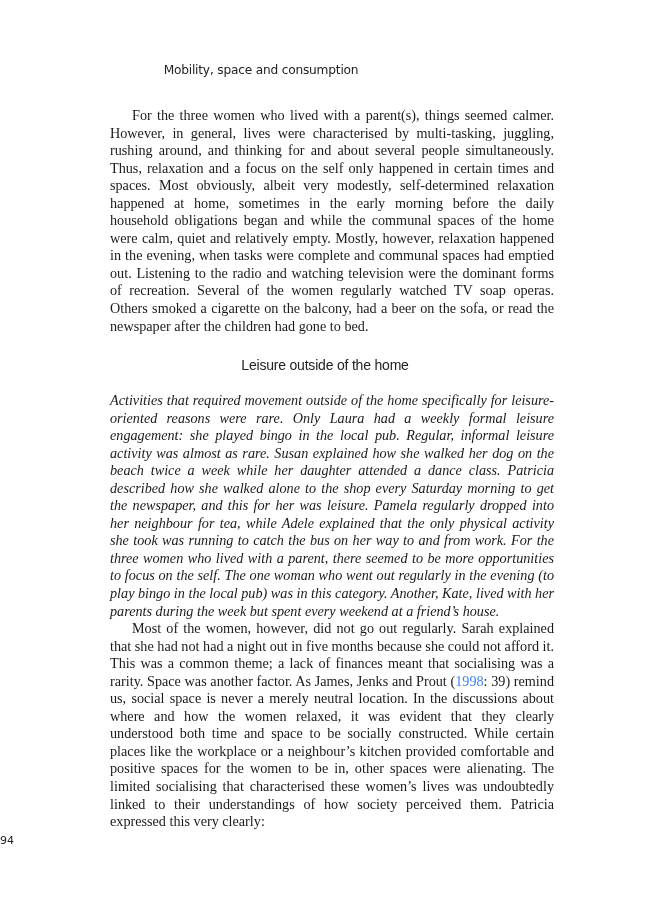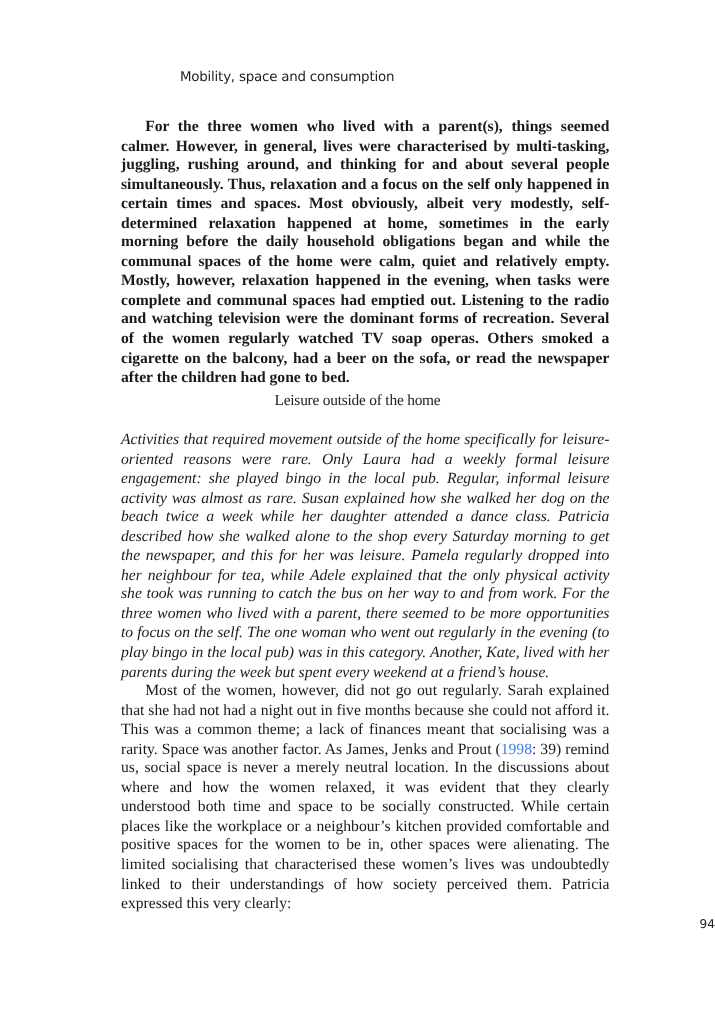--- a/index.html
+++ b/index.html
@@ -10,29 +10,29 @@
     font-family: "DejaVu Sans", sans-serif; font-size: 12.2px; color: #222; letter-spacing: -0.2px;
   }
   .body-text {
     position: absolute; left: 110px; width: 444px;
     font-family: "Liberation Serif", serif; font-size: 14.2px; line-height: 17.55px;
     color: #1a1a1a; text-align: justify; hyphens: manual;
   }
   .body-text p { margin: 0; }
   .indent { text-indent: 22px; }
   .noindent { text-indent: 0; font-style: italic; }
-  .block1 { top: 107px; font-weight: bold; }
+  .block1 { top: 107px; }
   .heading {
     position: absolute; left: 0; width: 650px; top: 357px; text-align: center;
-    font-family: Liberation Serif, serif; font-size: 14px; color: #222; letter-spacing: -0.2px;
+    font-family: Liberation Sans, sans-serif; font-size: 14px; color: #222; letter-spacing: -0.2px;
   }
   .block2 { top: 392px; }
   .cite { color: #3b82f6; cursor: pointer; }
   .folio {
-    position: absolute; left: 0; width: 650px; top: 834px; text-align: right;
+    position: absolute; left: 0; width: 650px; top: 834px; text-align: left;
     font-family: "DejaVu Sans", sans-serif; font-size: 11px; color: #222;
   }
 </style>
 </head>
 <body>
 
 <div class="page">
   <div class="running-head">Mobility, space and consumption</div>
 
   <div class="body-text block1">

